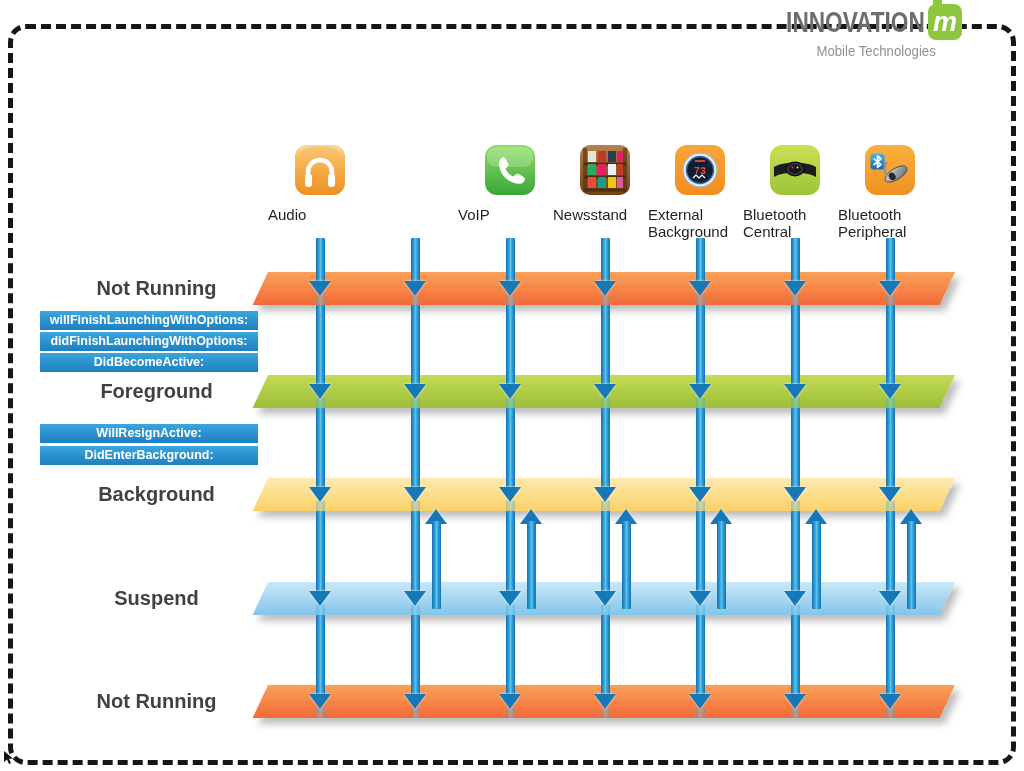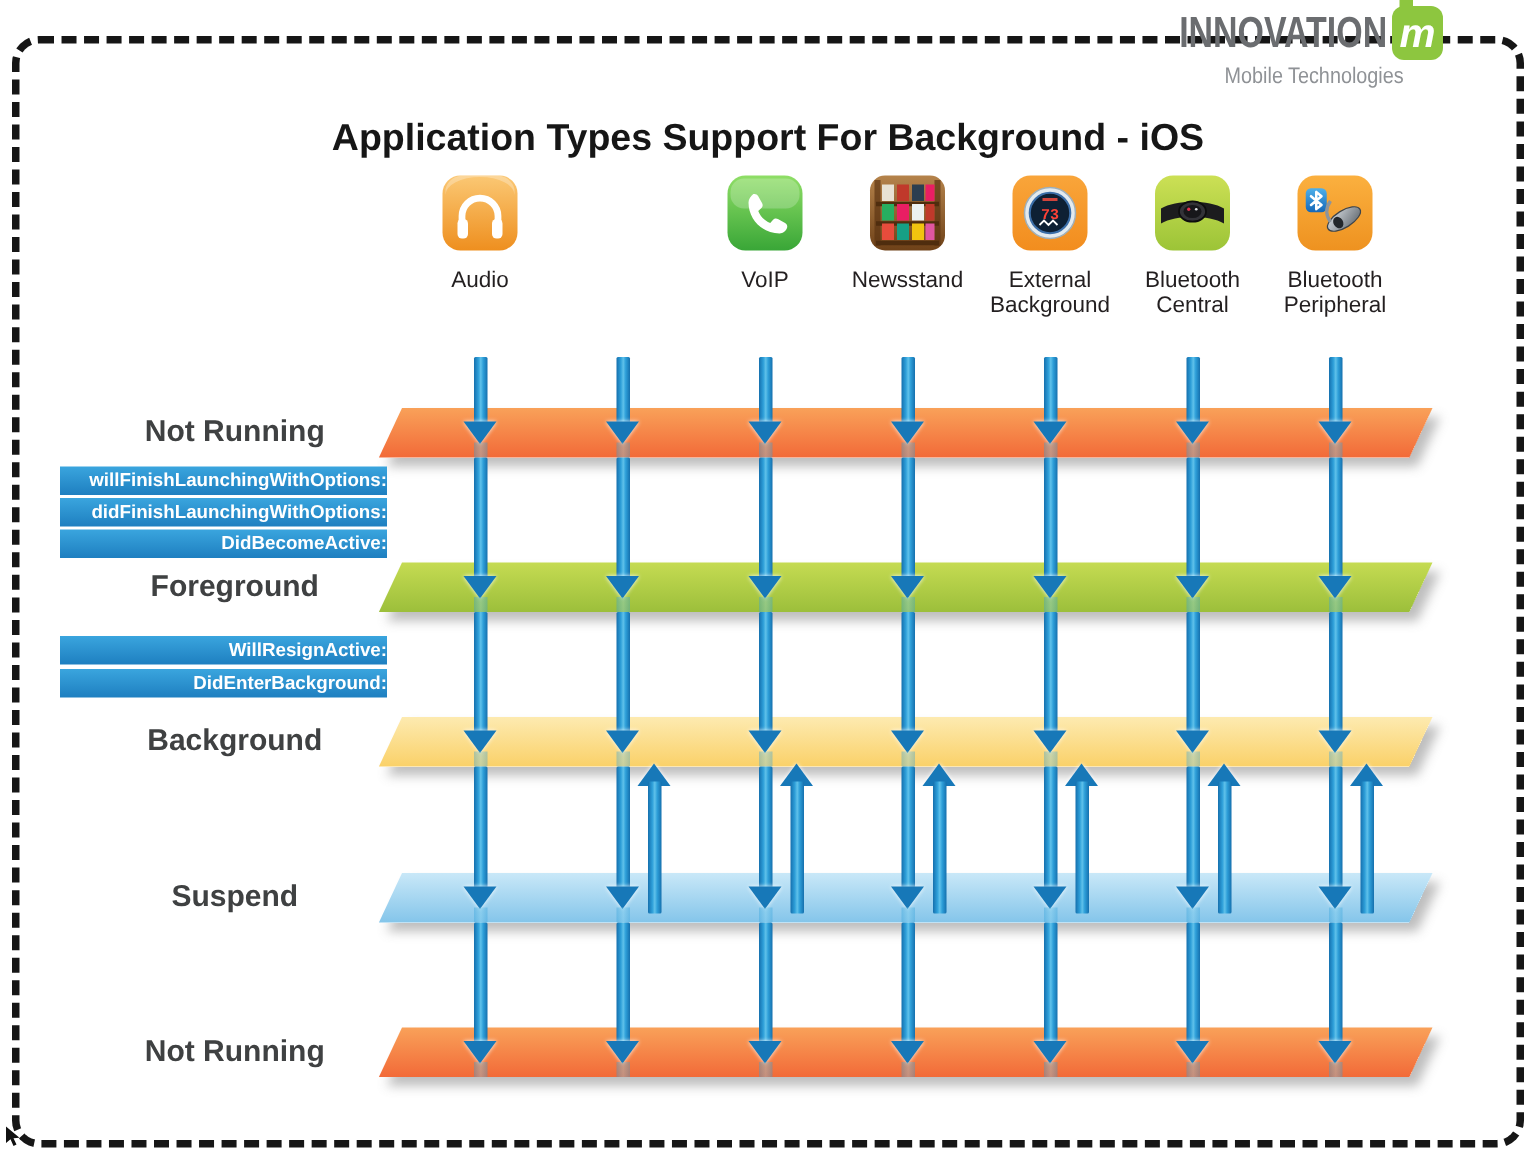--- a/index.html
+++ b/index.html
@@ -16,37 +16,37 @@
               border-radius:8px;color:#fff;font-style:italic;font-weight:bold;font-size:27px;
               display:flex;align-items:center;justify-content:center;line-height:1;}
   .brand-mark::before{content:"";position:absolute;top:-7px;left:5px;width:9px;height:9px;
               background:#8dc63f;border-radius:2px 2px 0 0;}
   .tagline{font-size:15px;color:#8f9296;transform:scaleX(.88);transform-origin:right top;
            margin-top:0px;margin-right:26px;}
   
   .title{position:absolute;left:0;right:0;top:78px;text-align:center;font-size:25px;
          font-weight:bold;color:#161616;z-index:5;}
   
-  .app-col{position:absolute;top:116px;width:104px;text-align:center;z-index:5;}
+  .app-col{position:absolute;top:144px;width:104px;z-index:5;}
   .app-icon{width:52px;height:52px;display:block;margin:0 auto;}
   .app-label{margin-top:10px;font-size:15px;line-height:17px;color:#231f20;}
   
   .band{position:absolute;left:268px;width:687px;height:33px;transform:skewX(-25deg);
         transform-origin:left top;z-index:2;box-shadow:8px 6px 7px rgba(110,110,110,.45);}
   .band-orange{background:linear-gradient(180deg,#f9a159 0%,#f26a38 100%);}
   .band-green {background:linear-gradient(180deg,#c5db52 0%,#9cbf3b 100%);}
   .band-yellow{background:linear-gradient(180deg,#fdeab0 0%,#fad169 100%);}
   .band-blue  {background:linear-gradient(180deg,#c9e8f8 0%,#84c5ea 100%);}
   
   .stage-label{position:absolute;left:38px;width:237px;text-align:center;font-size:20px;
                font-weight:bold;color:#3f4142;z-index:5;}
   
   .callout{position:absolute;left:40px;width:218px;box-sizing:border-box;height:19px;
            background:linear-gradient(180deg,#3aa5de 0%,#1e7fc0 100%);color:#fff;
-           font-size:12.5px;font-weight:bold;text-align:right;line-height:19px;z-index:5;}
+           font-size:12.5px;font-weight:bold;text-align:center;line-height:19px;z-index:5;}
   
   #arrow-layer div{position:absolute;}
   .shaft{width:9px;z-index:3;border-radius:1px;
          background:linear-gradient(90deg,#1570ae 0%,#2e9fd9 32%,#5fc1ea 50%,#2e9fd9 68%,#1570ae 100%);}
   .shaft-faint{width:9px;z-index:3;opacity:.38;
          background:linear-gradient(90deg,#2e9fd9,#7fd0f0,#2e9fd9);}
   .ah{width:0;height:0;border-left:11px solid transparent;border-right:11px solid transparent;
       border-top:15px solid #1778b8;z-index:3;
       filter:drop-shadow(0 0 1.3px rgba(255,255,255,.95));}
   .ah-up{width:0;height:0;border-left:11px solid transparent;border-right:11px solid transparent;
@@ -62,21 +62,20 @@
   <div class="frame"></div>
 
   <div class="logo">
     <div class="brand-line">
       <span class="brand-text">INNOVATION</span>
       <span class="brand-mark">m</span>
     </div>
     <div class="tagline">Mobile Technologies</div>
   </div>
 
-  <div class="title">Application Types Support For Background - iOS</div>
 
   <div class="app-col" style="left:268px">
     <svg class="app-icon" viewBox="0 0 52 52">
       <defs>
           <linearGradient id="gAud" x1="0" y1="0" x2="0" y2="1">
         <stop offset="0" stop-color="#fbc874"></stop>
             <stop offset="1" stop-color="#ee8f1f"></stop>
           </linearGradient>
         </defs>
       <rect x="1" y="1" width="50" height="50" rx="12" fill="url(#gAud)"></rect>

